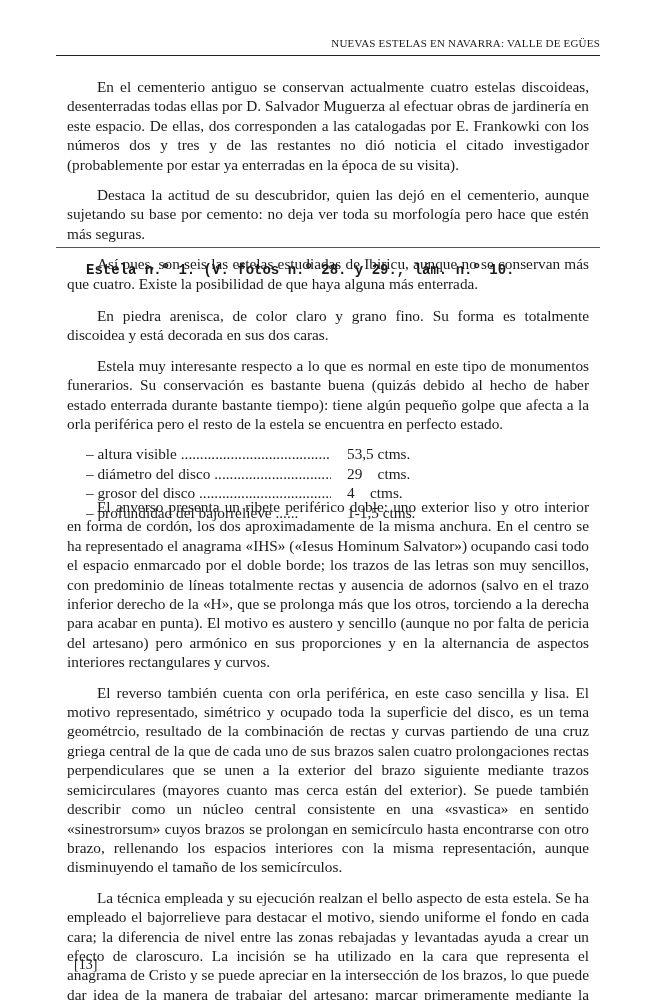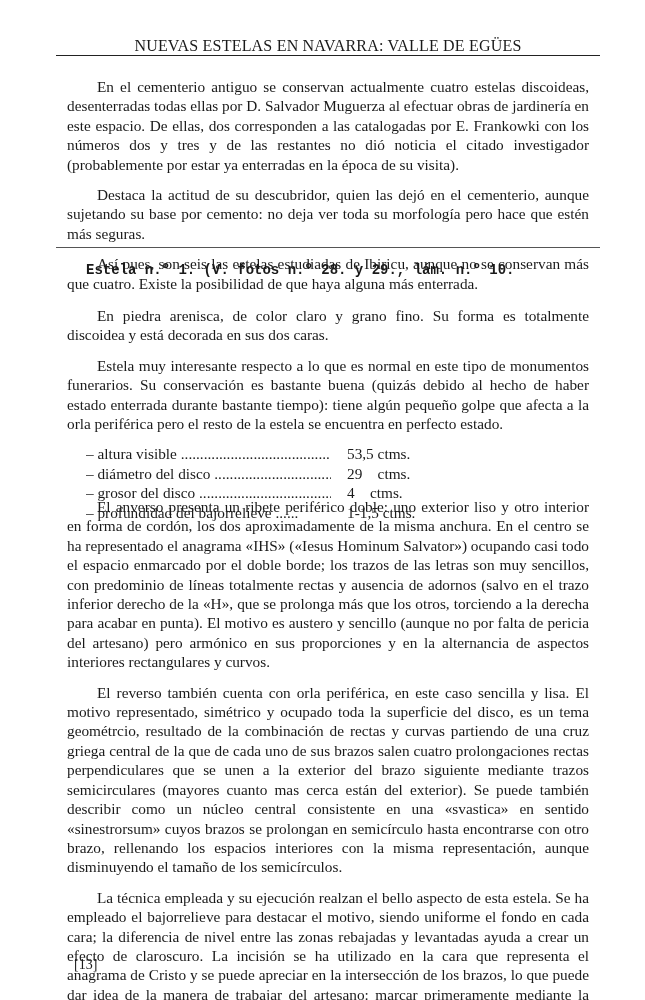--- a/index.html
+++ b/index.html
@@ -1,20 +1,20 @@
 <!DOCTYPE html>
 <html><head>
 <meta charset="utf-8">
 <style>
   html, body { margin: 0; padding: 0; background: #ffffff; }
   body { width: 645px; height: 1000px; position: relative; overflow: hidden;
          font-family: "Liberation Serif", "DejaVu Serif", serif; color: #1a1a1a; }
   .page { position: absolute; left: 56px; top: 0; width: 544px; }
-  .running-head { position: absolute; left: 0; top: 37px; width: 544px; text-align: center;
-                  font-size: 16px; letter-spacing: 0.2px; }
+  .running-head { position: absolute; left: 0; top: 37px; width: 544px; text-align: right;
+                  font-size: 11px; letter-spacing: 0.2px; }
   .head-rule { position: absolute; left: 0; top: 55px; width: 544px; height: 0; border-top: 1.4px solid #222; }
   .block { position: absolute; left: 0; width: 544px; font-size: 15.3px; line-height: 19.4px; text-align: justify; }
   .block p { margin: 11px; text-indent: 30px; }
   .sep-rule { position: absolute; left: 0; top: 247px; width: 544px; border-top: 1px solid #555; }
   .section-title { position: absolute; left: 30px; top: 262px; font-size: 14px; font-weight: bold; font-family: Liberation Mono, monospace; }
   .dims { margin-left: 30px; }
   .dim-row { display: flex; }
   .dim-label { width: 245px; white-space: nowrap; overflow: hidden; }
   .dim-value { white-space: pre; margin-left: 16px; }
   .footer-left { position: absolute; left: 18px; top: 957px; font-size: 14px; }

